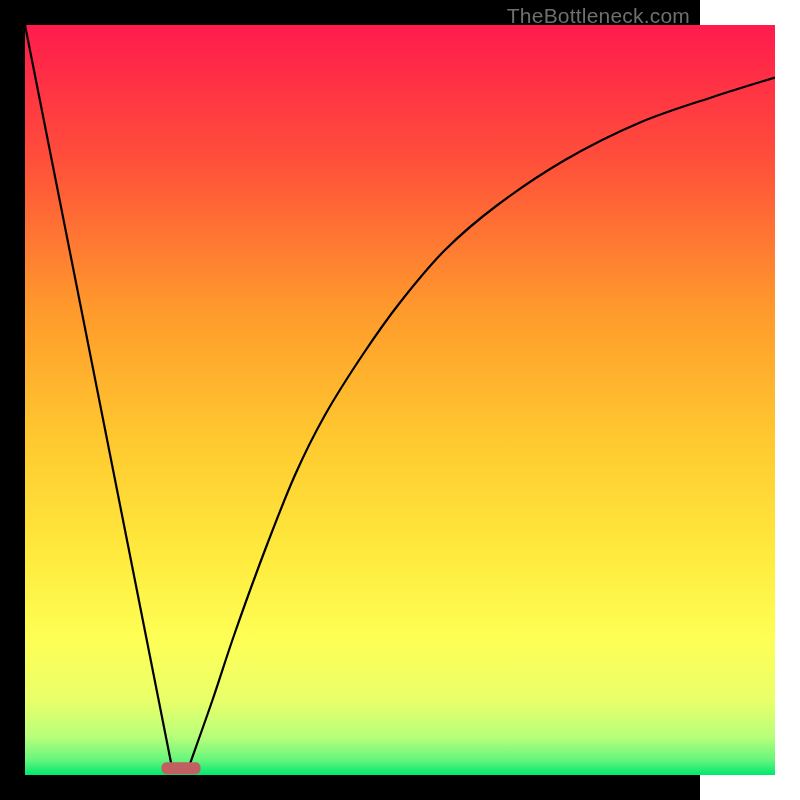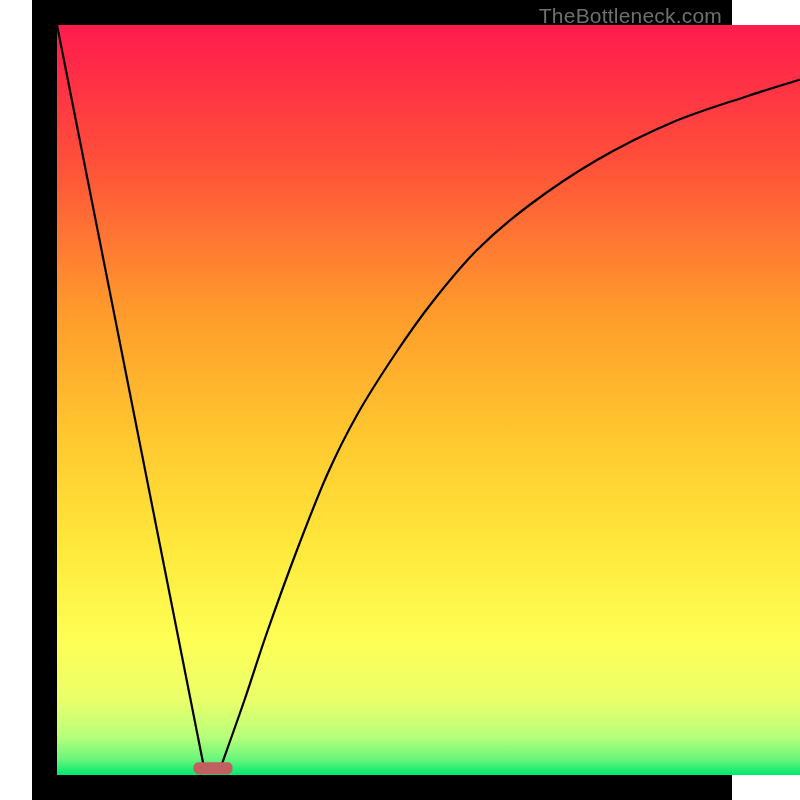--- a/index.html
+++ b/index.html
@@ -9,21 +9,20 @@
     height: 800px;
     overflow: hidden;
     font-family: Arial, Helvetica, sans-serif;
   }
   .frame {
     position: relative;
     width: 700px;
     height: 800px;
     background: #000;
     box-sizing: border-box;
-    margin-left: 32px;
   }
   .plot-area {
     position: absolute;
     left: 25px;
     top: 25px;
     width: 750px;
     height: 750px;
     
   }
   .watermark {

